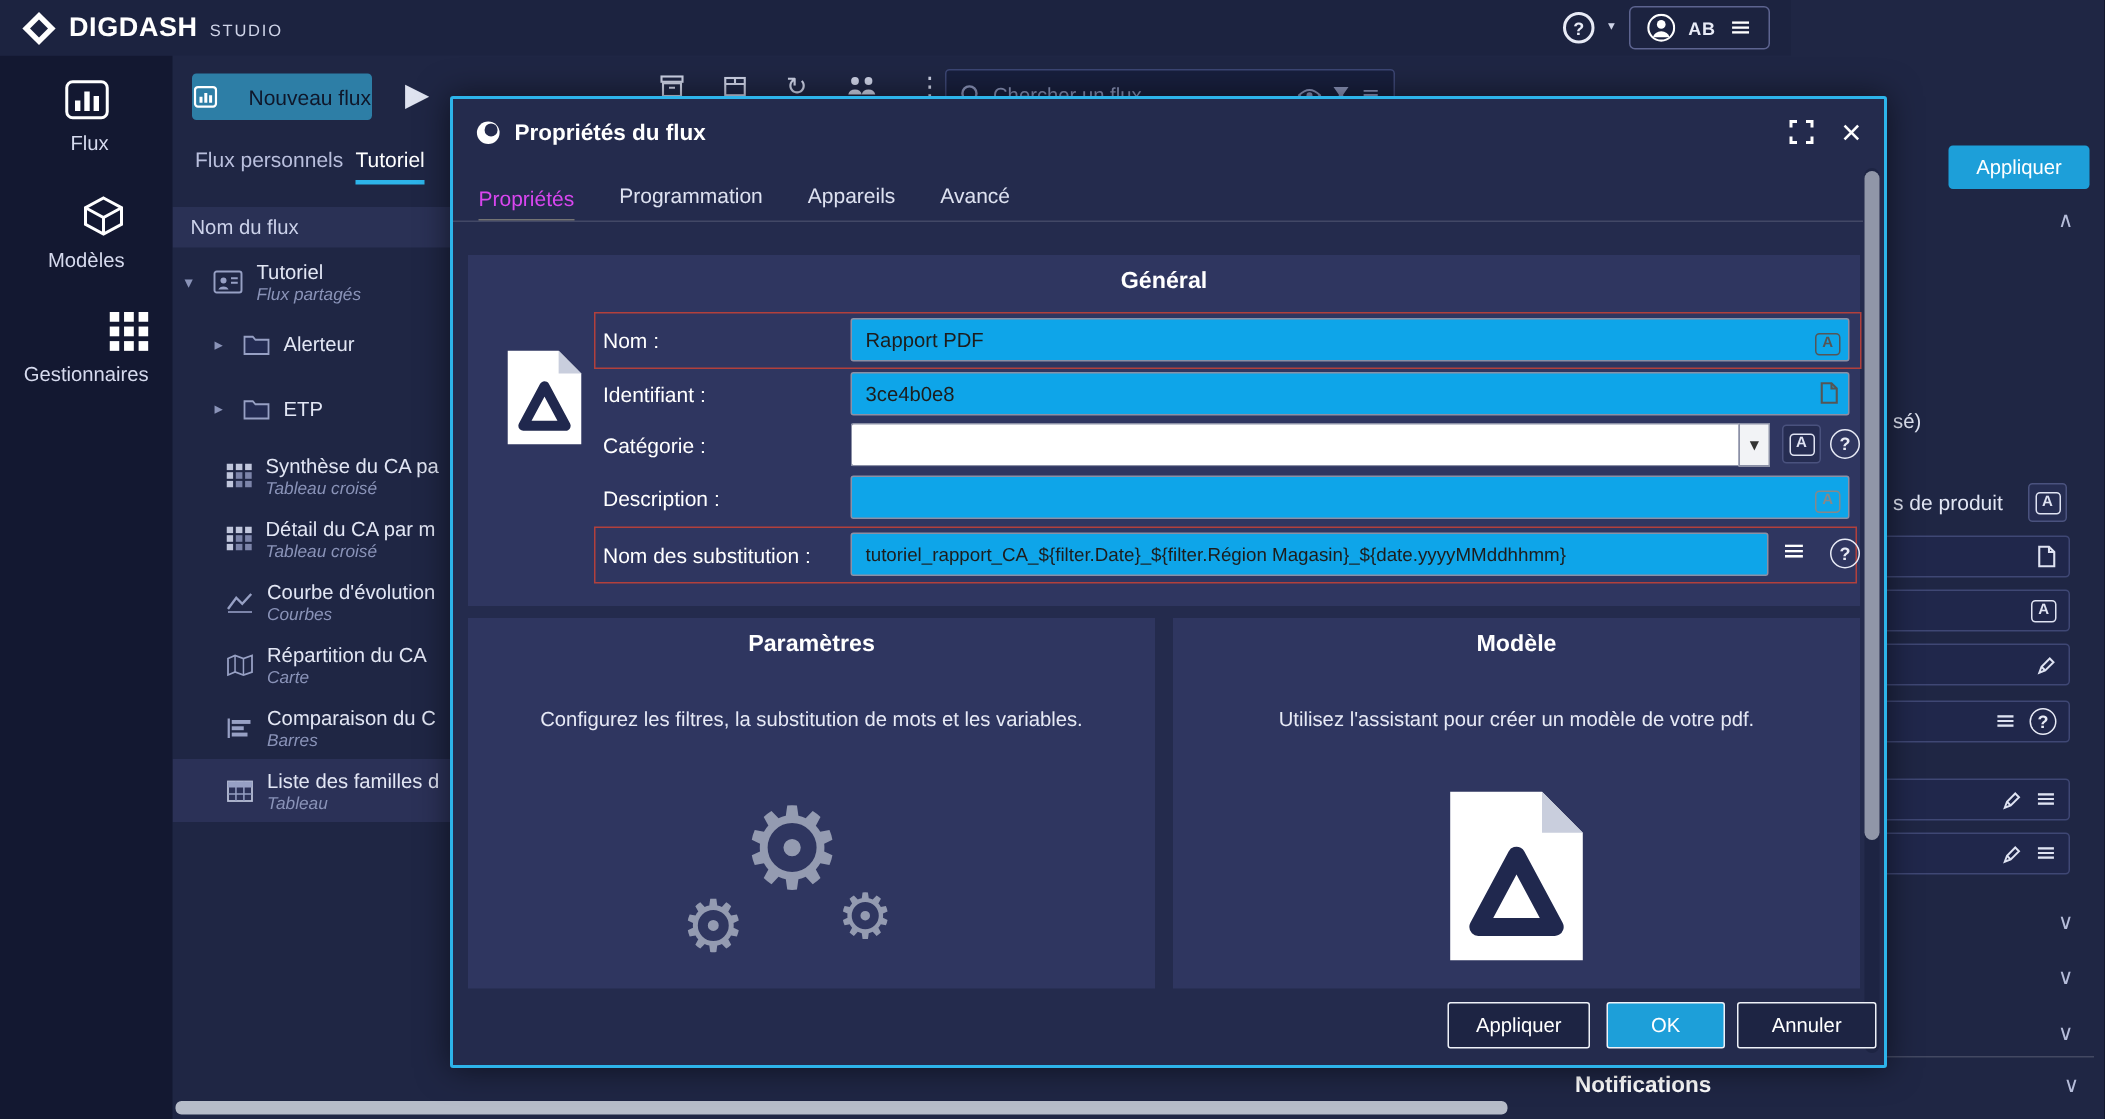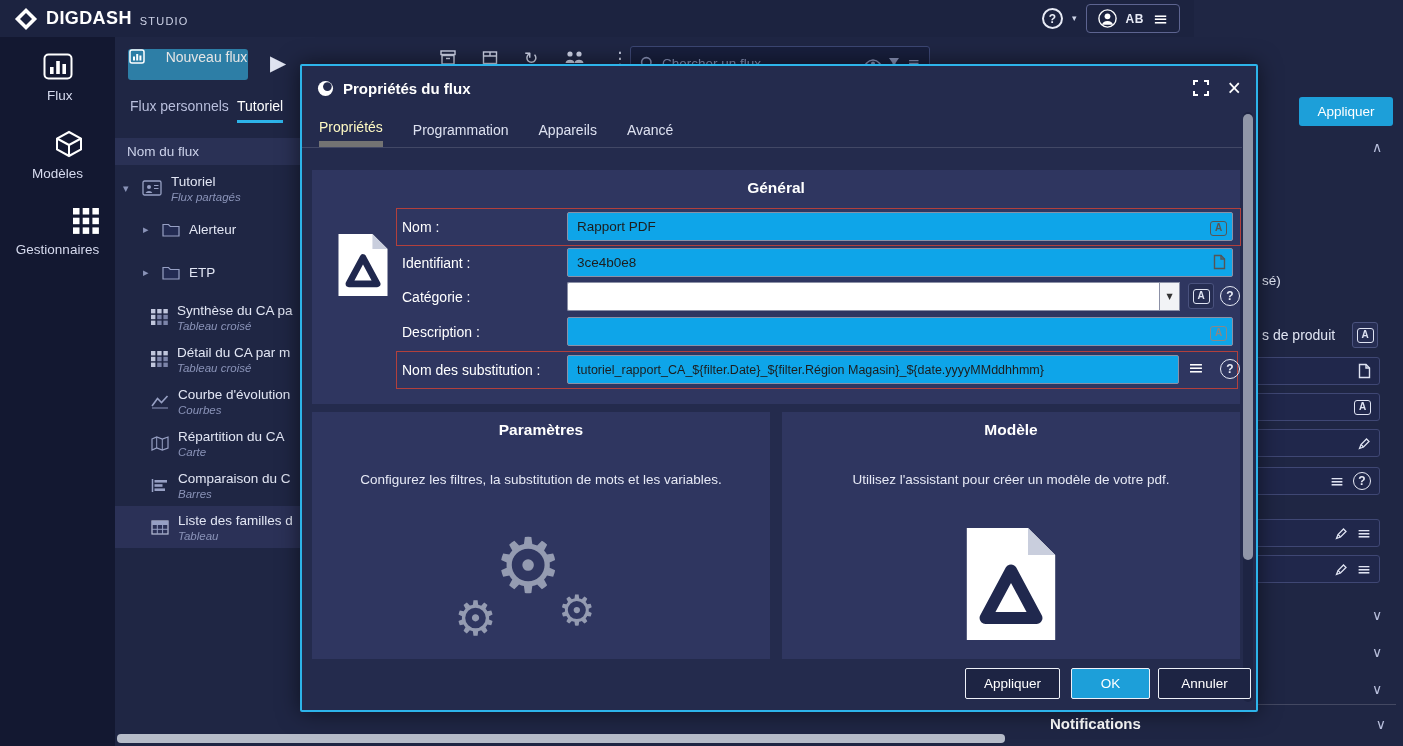--- a/index.html
+++ b/index.html
@@ -29,22 +29,22 @@
 
   
   #sidebar{ position:absolute; top:37px; left:0; width:115px; bottom:0;
     background:#131831; display:flex; flex-direction:column; align-items:center;
     padding-top:16px; gap:27px; z-index:2; }
   .side-item{ display:flex; flex-direction:column; align-items:flex-end; gap:8px;
     color:#d6daee; font-size:13.5px; cursor:default; }
 
   
   #btn-new-flux{ position:absolute; left:128px; top:49px; width:120px; height:31px;
-    background:#2d7ea6; border:none; border-radius:3px; color:#e5e5e5; font-size:14px;
-    display:flex; align-items:flex-start; justify-content:center; gap:21px;
+    background:#2d7ea6; border:none; border-radius:3px; color:#0f172a; font-size:14px;
+    display:flex; align-items:center; justify-content:center; gap:21px;
     font-family:inherit; }
   .toolbar-ic{ color:#cfd4e8; }
   #searchbox{ position:absolute; left:630px; top:46px; width:300px; height:34px;
     background:#181f3d; border:1px solid #3c4674; border-radius:3px;
     display:flex; align-items:center; gap:7px; padding:0 9px; }
   #searchbox input{ flex:1; background:transparent; border:none; outline:none;
     color:#8a93b8; font-size:13.5px; font-family:inherit; min-width:0; }
   #searchbox input::placeholder{ color:#8a93b8; opacity:1; }
 
   .bg-tab{ position:absolute; top:98px; font-size:14px; color:#b9bfdd; padding-bottom:6px; }
@@ -93,21 +93,21 @@
   #modal-titlebar{ position:absolute; top:0; left:0; right:0; height:44px;
     display:flex; align-items:center; gap:9px; padding:0 15px; }
   #modal-title{ font-weight:bold; font-size:15px; color:#fff; }
   #modal-titlebar .winbtns{ margin-left:auto; display:flex; align-items:center; gap:18px; }
   .close-x{ font-size:23px; color:#fff; line-height:1; }
 
   #modal-tabs{ position:absolute; top:44px; left:0; right:14px; height:38px;
     display:flex; align-items:flex-end; gap:30px; padding:0 17px;
     border-bottom:1px solid rgba(255,255,255,.14); }
   .mtab{ font-size:14px; color:#dde1f0; padding-bottom:9px; }
-  .mtab.active{ color:#fef9c3; border-bottom:6px solid #737373; padding-bottom:6px; }
+  .mtab.active{ color:#d946ef; border-bottom:1px solid #737373; padding-bottom:6px; }
 
   #modal-scrolltrack{ position:absolute; right:3px; top:46px; bottom:8px; width:10px;
     background:#1d2443; border-radius:5px; }
   #modal-scrollthumb{ position:absolute; top:2px; left:0; width:10px; height:446px;
     background:#9096a8; border-radius:5px; }
 
   #panel-general{ position:absolute; left:10px; top:104px; width:928px; height:234px;
     background:#2f3660; }
   .panel-title{ text-align:center; padding-top:9px; font-weight:bold; font-size:15.5px; color:#fff; }
   .red-wrap{ position:absolute; border:1px solid #b2403c; }

